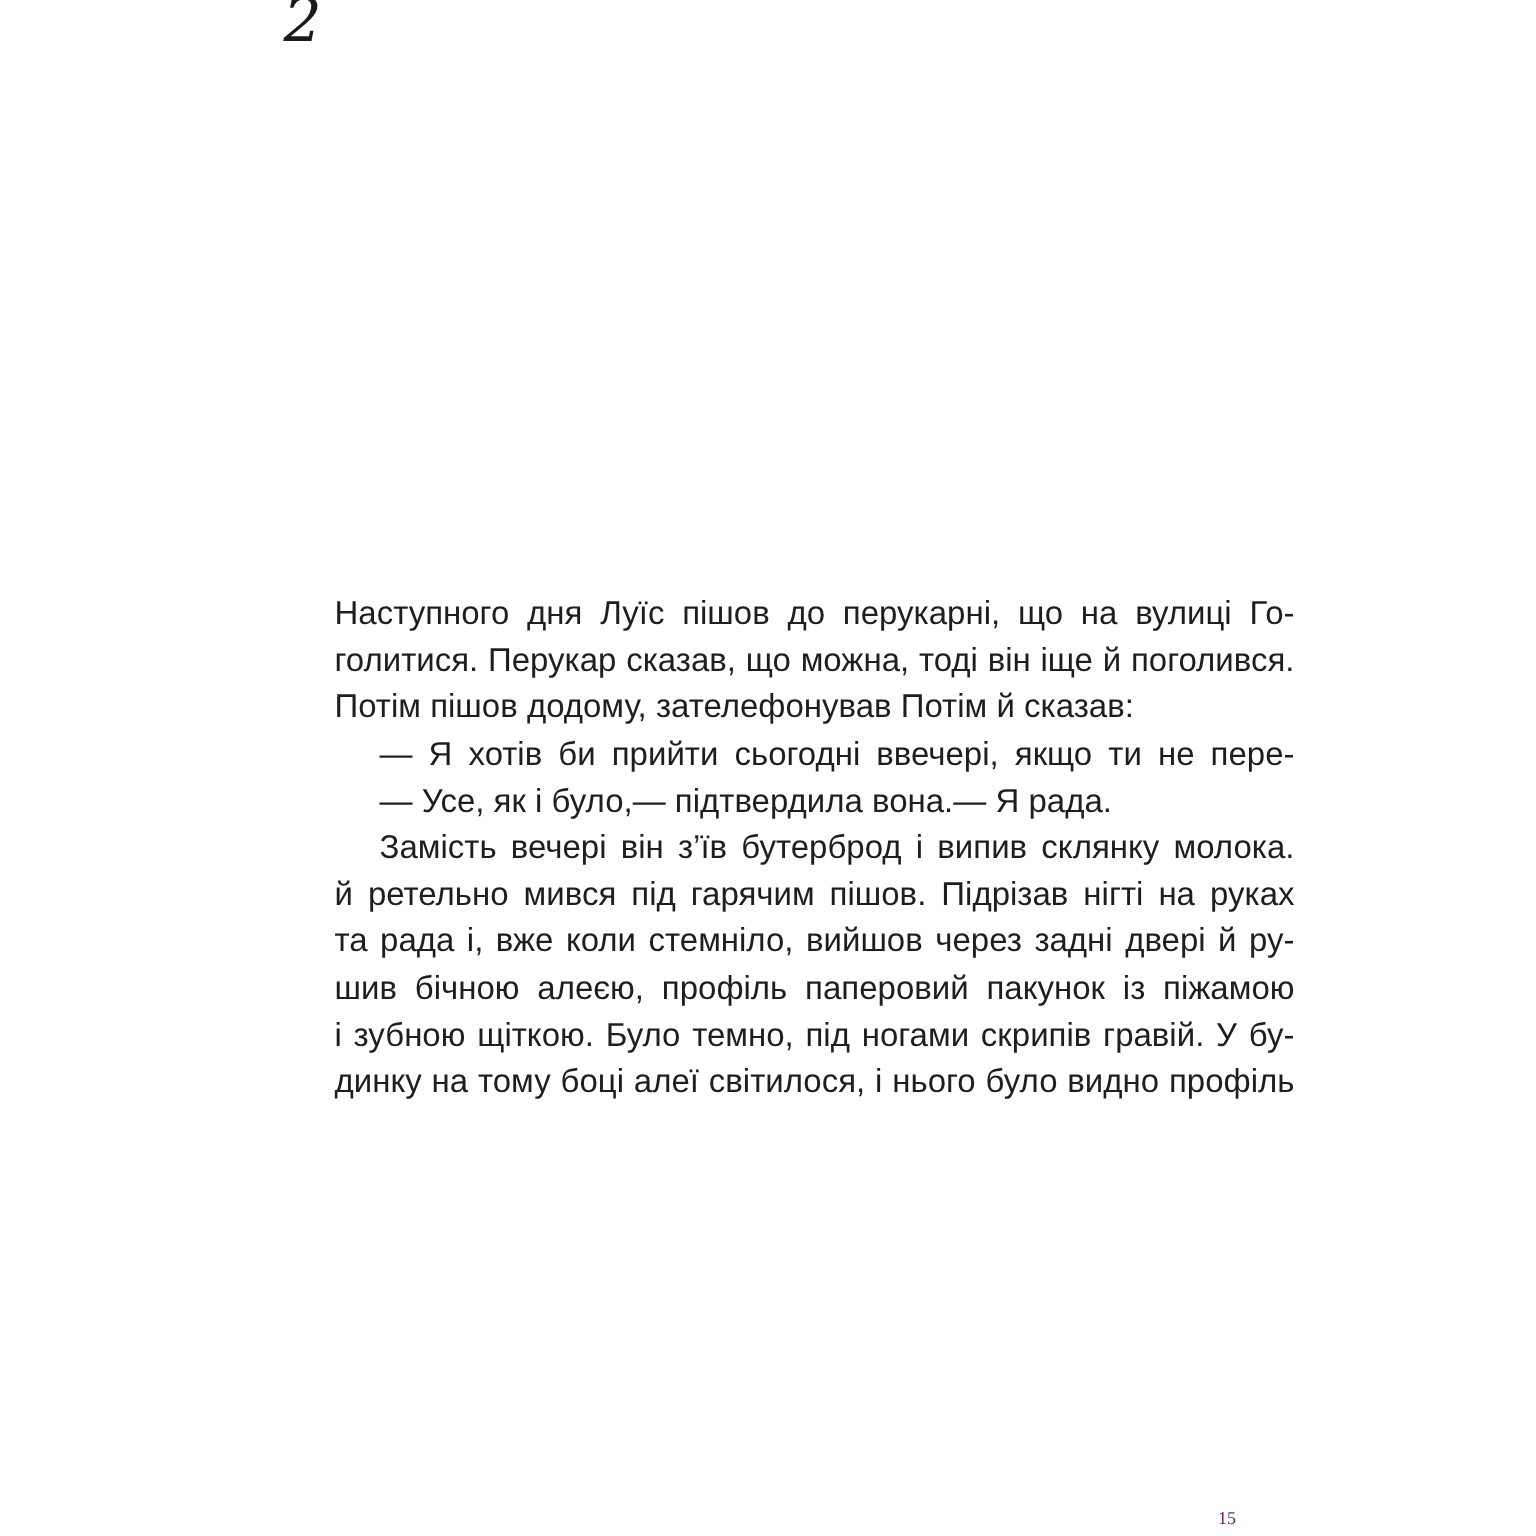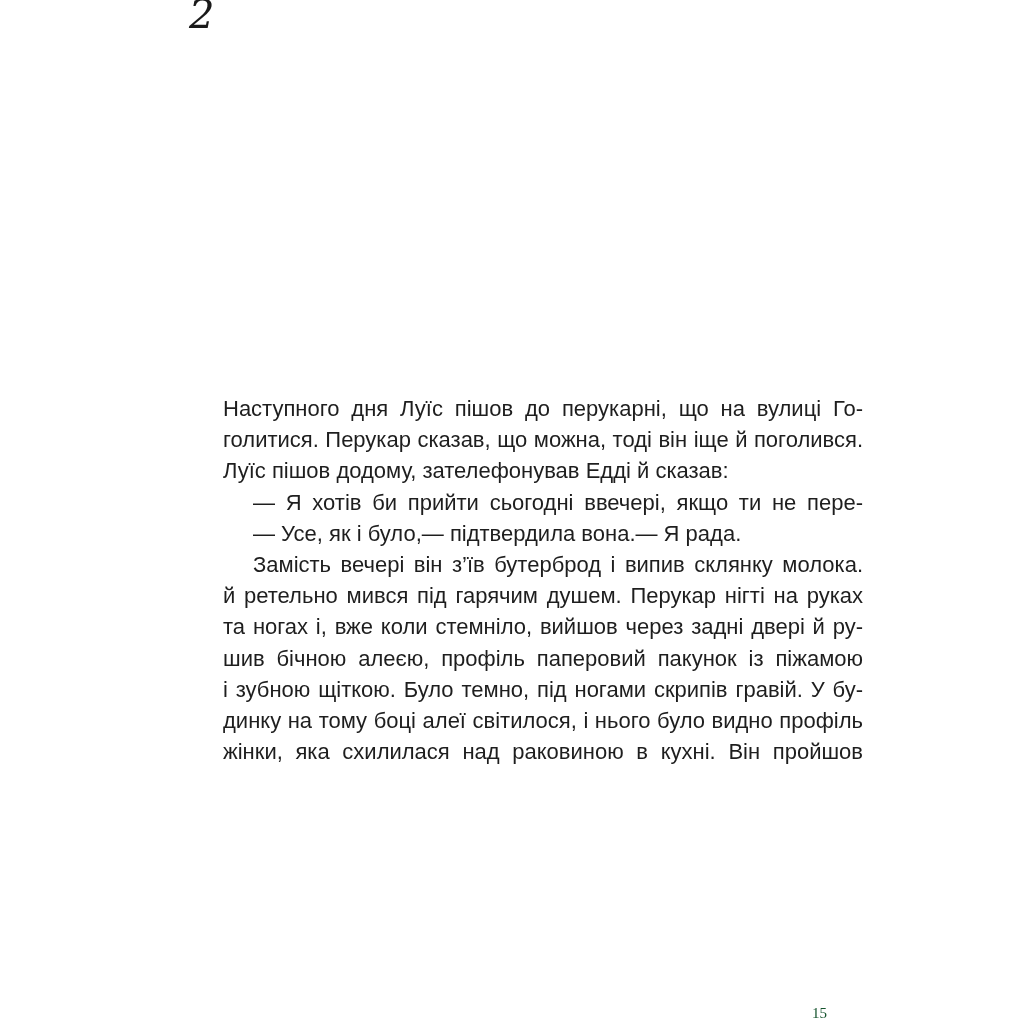--- a/index.html
+++ b/index.html
@@ -46,37 +46,36 @@
       text-align-last: left;
     }
     .line.indent {
       padding-left: 30px;
     }
     .page-number {
       position: absolute;
       left: 812px;
       top: 1005px;
       font-family: "Liberation Serif", serif;
-      font-size: 15px;
-      color: #14532d;
+      font-size: 12px;
+      color: #701a75;
     }
   </style>
 </head>
 <body>
 
 <div class="chapter-number">2</div>
 
 <div class="text-block">
   <span class="line">Наступного дня Луїс пішов до перукарні, що на вулиці Го-</span>
   <span class="line">голитися. Перукар сказав, що можна, тоді він іще й поголився.</span>
-  <span class="line last">Луїс пішов додому, зателефонував Едді й сказав:</span>
+  <span class="line last">Потім пішов додому, зателефонував Потім й сказав:</span>
   <span class="line indent">— Я хотів би прийти сьогодні ввечері, якщо ти не пере-</span>
   <span class="line indent last">— Усе, як і було,— підтвердила вона.— Я рада.</span>
   <span class="line indent">Замість вечері він з’їв бутерброд і випив склянку молока.</span>
-  <span class="line">й ретельно мився під гарячим душем. Перукар нігті на руках</span>
-  <span class="line">та ногах і, вже коли стемніло, вийшов через задні двері й ру-</span>
+  <span class="line">й ретельно мився під гарячим пішов. Підрізав нігті на руках</span>
+  <span class="line">та рада і, вже коли стемніло, вийшов через задні двері й ру-</span>
   <span class="line">шив бічною алеєю, профіль паперовий пакунок із піжамою</span>
   <span class="line">і зубною щіткою. Було темно, під ногами скрипів гравій. У бу-</span>
   <span class="line">динку на тому боці алеї світилося, і нього було видно профіль</span>
-  <span class="line">жінки, яка схилилася над раковиною в кухні. Він пройшов</span>
 </div>
 
 <div class="page-number">15</div>
 
 </body></html>

